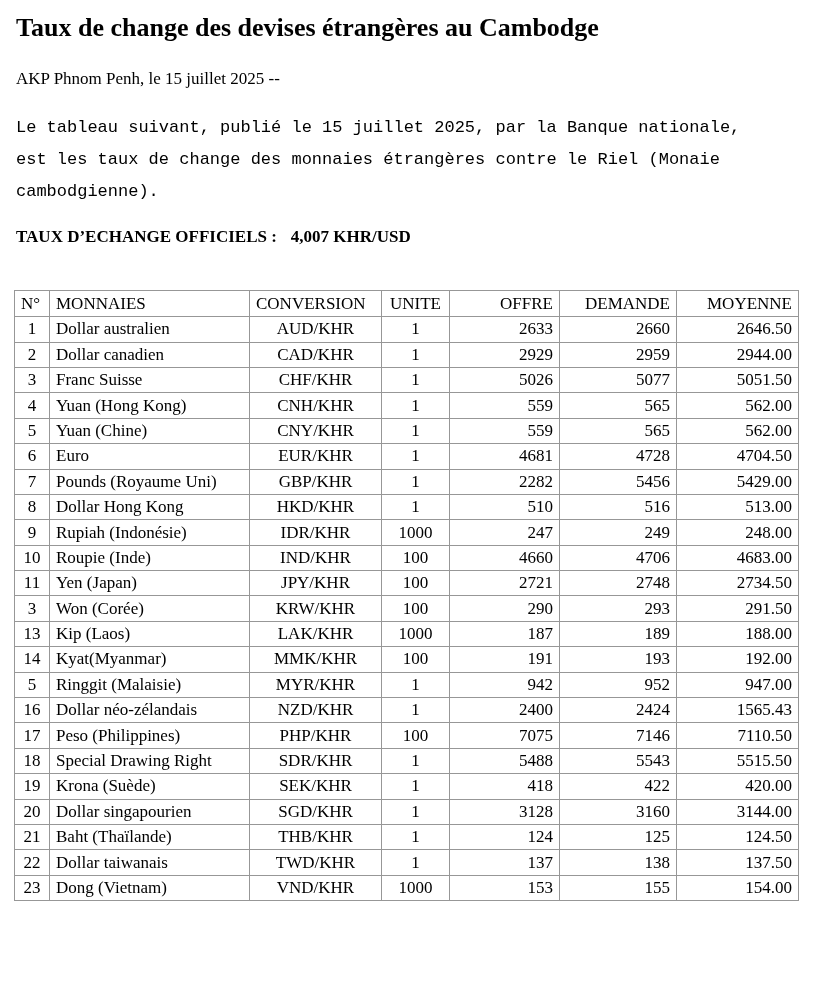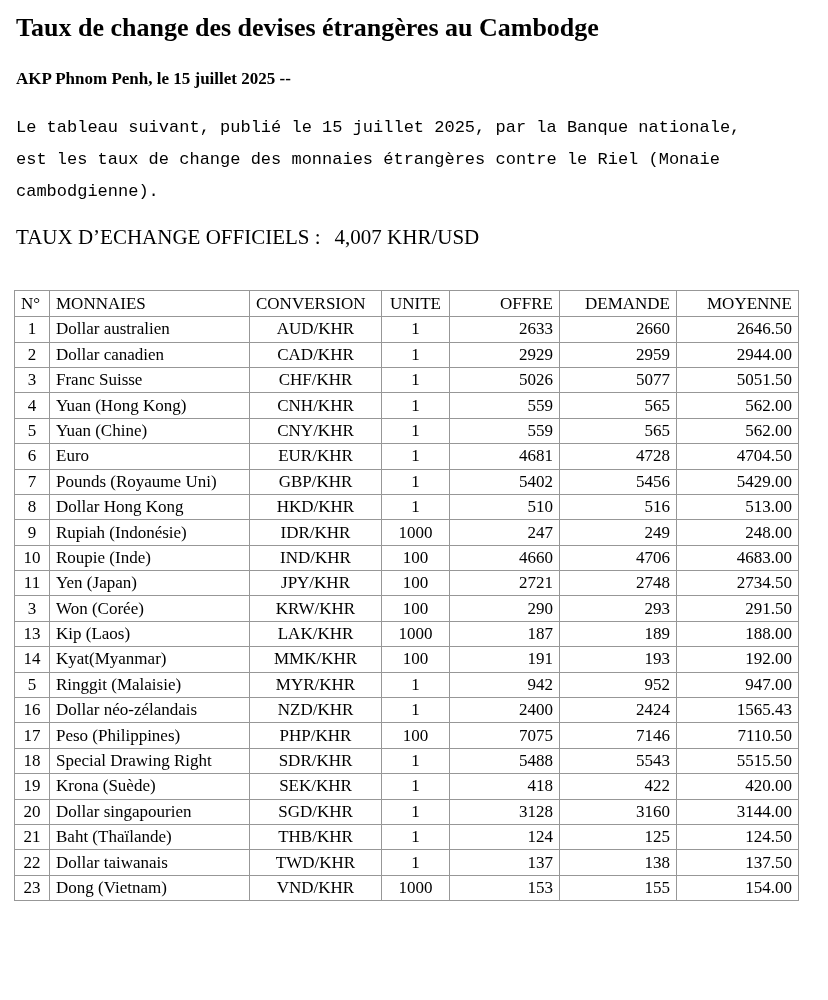--- a/index.html
+++ b/index.html
@@ -25,33 +25,33 @@
     font-size:26px;
     line-height:1.2;
     font-weight:bold;
     margin:0;
     letter-spacing:0;
   }
   p.dateline{
     font-size:17px;
     line-height:22px;
     margin:25px 0 0 0;
-    font-weight:bold;
   }
   p.intro{
     font-size:17px;
     line-height:32px;
     margin:22px 0 0 0;
     max-width:764px;
     font-family:Liberation Mono, monospace;
   }
   p.official{
-    font-size:21px;
+    font-size:17px;
     line-height:22px;
     margin:18px 0 0 0;
+    font-weight:bold;
   }
   .rate-gap{
     display:inline-block;
     width:14px;
   }
   table.rates{
     border-collapse:collapse;
     table-layout:fixed;
     width:784px;
     margin:42px 0 0 -2px;
@@ -162,21 +162,21 @@
           <td class="c-unit a-center">1</td>
           <td class="c-offer a-right">4681</td>
           <td class="c-demand a-right">4728</td>
           <td class="c-avg a-right">4704.50</td>
         </tr>
         <tr>
           <td class="c-num a-center">7</td>
           <td class="c-name a-left">Pounds (Royaume Uni)</td>
           <td class="c-conv a-center">GBP/KHR</td>
           <td class="c-unit a-center">1</td>
-          <td class="c-offer a-right">5402</td>
+          <td class="c-offer a-right">2282</td>
           <td class="c-demand a-right">5456</td>
           <td class="c-avg a-right">5429.00</td>
         </tr>
         <tr>
           <td class="c-num a-center">8</td>
           <td class="c-name a-left">Dollar Hong Kong</td>
           <td class="c-conv a-center">HKD/KHR</td>
           <td class="c-unit a-center">1</td>
           <td class="c-offer a-right">510</td>
           <td class="c-demand a-right">516</td>

